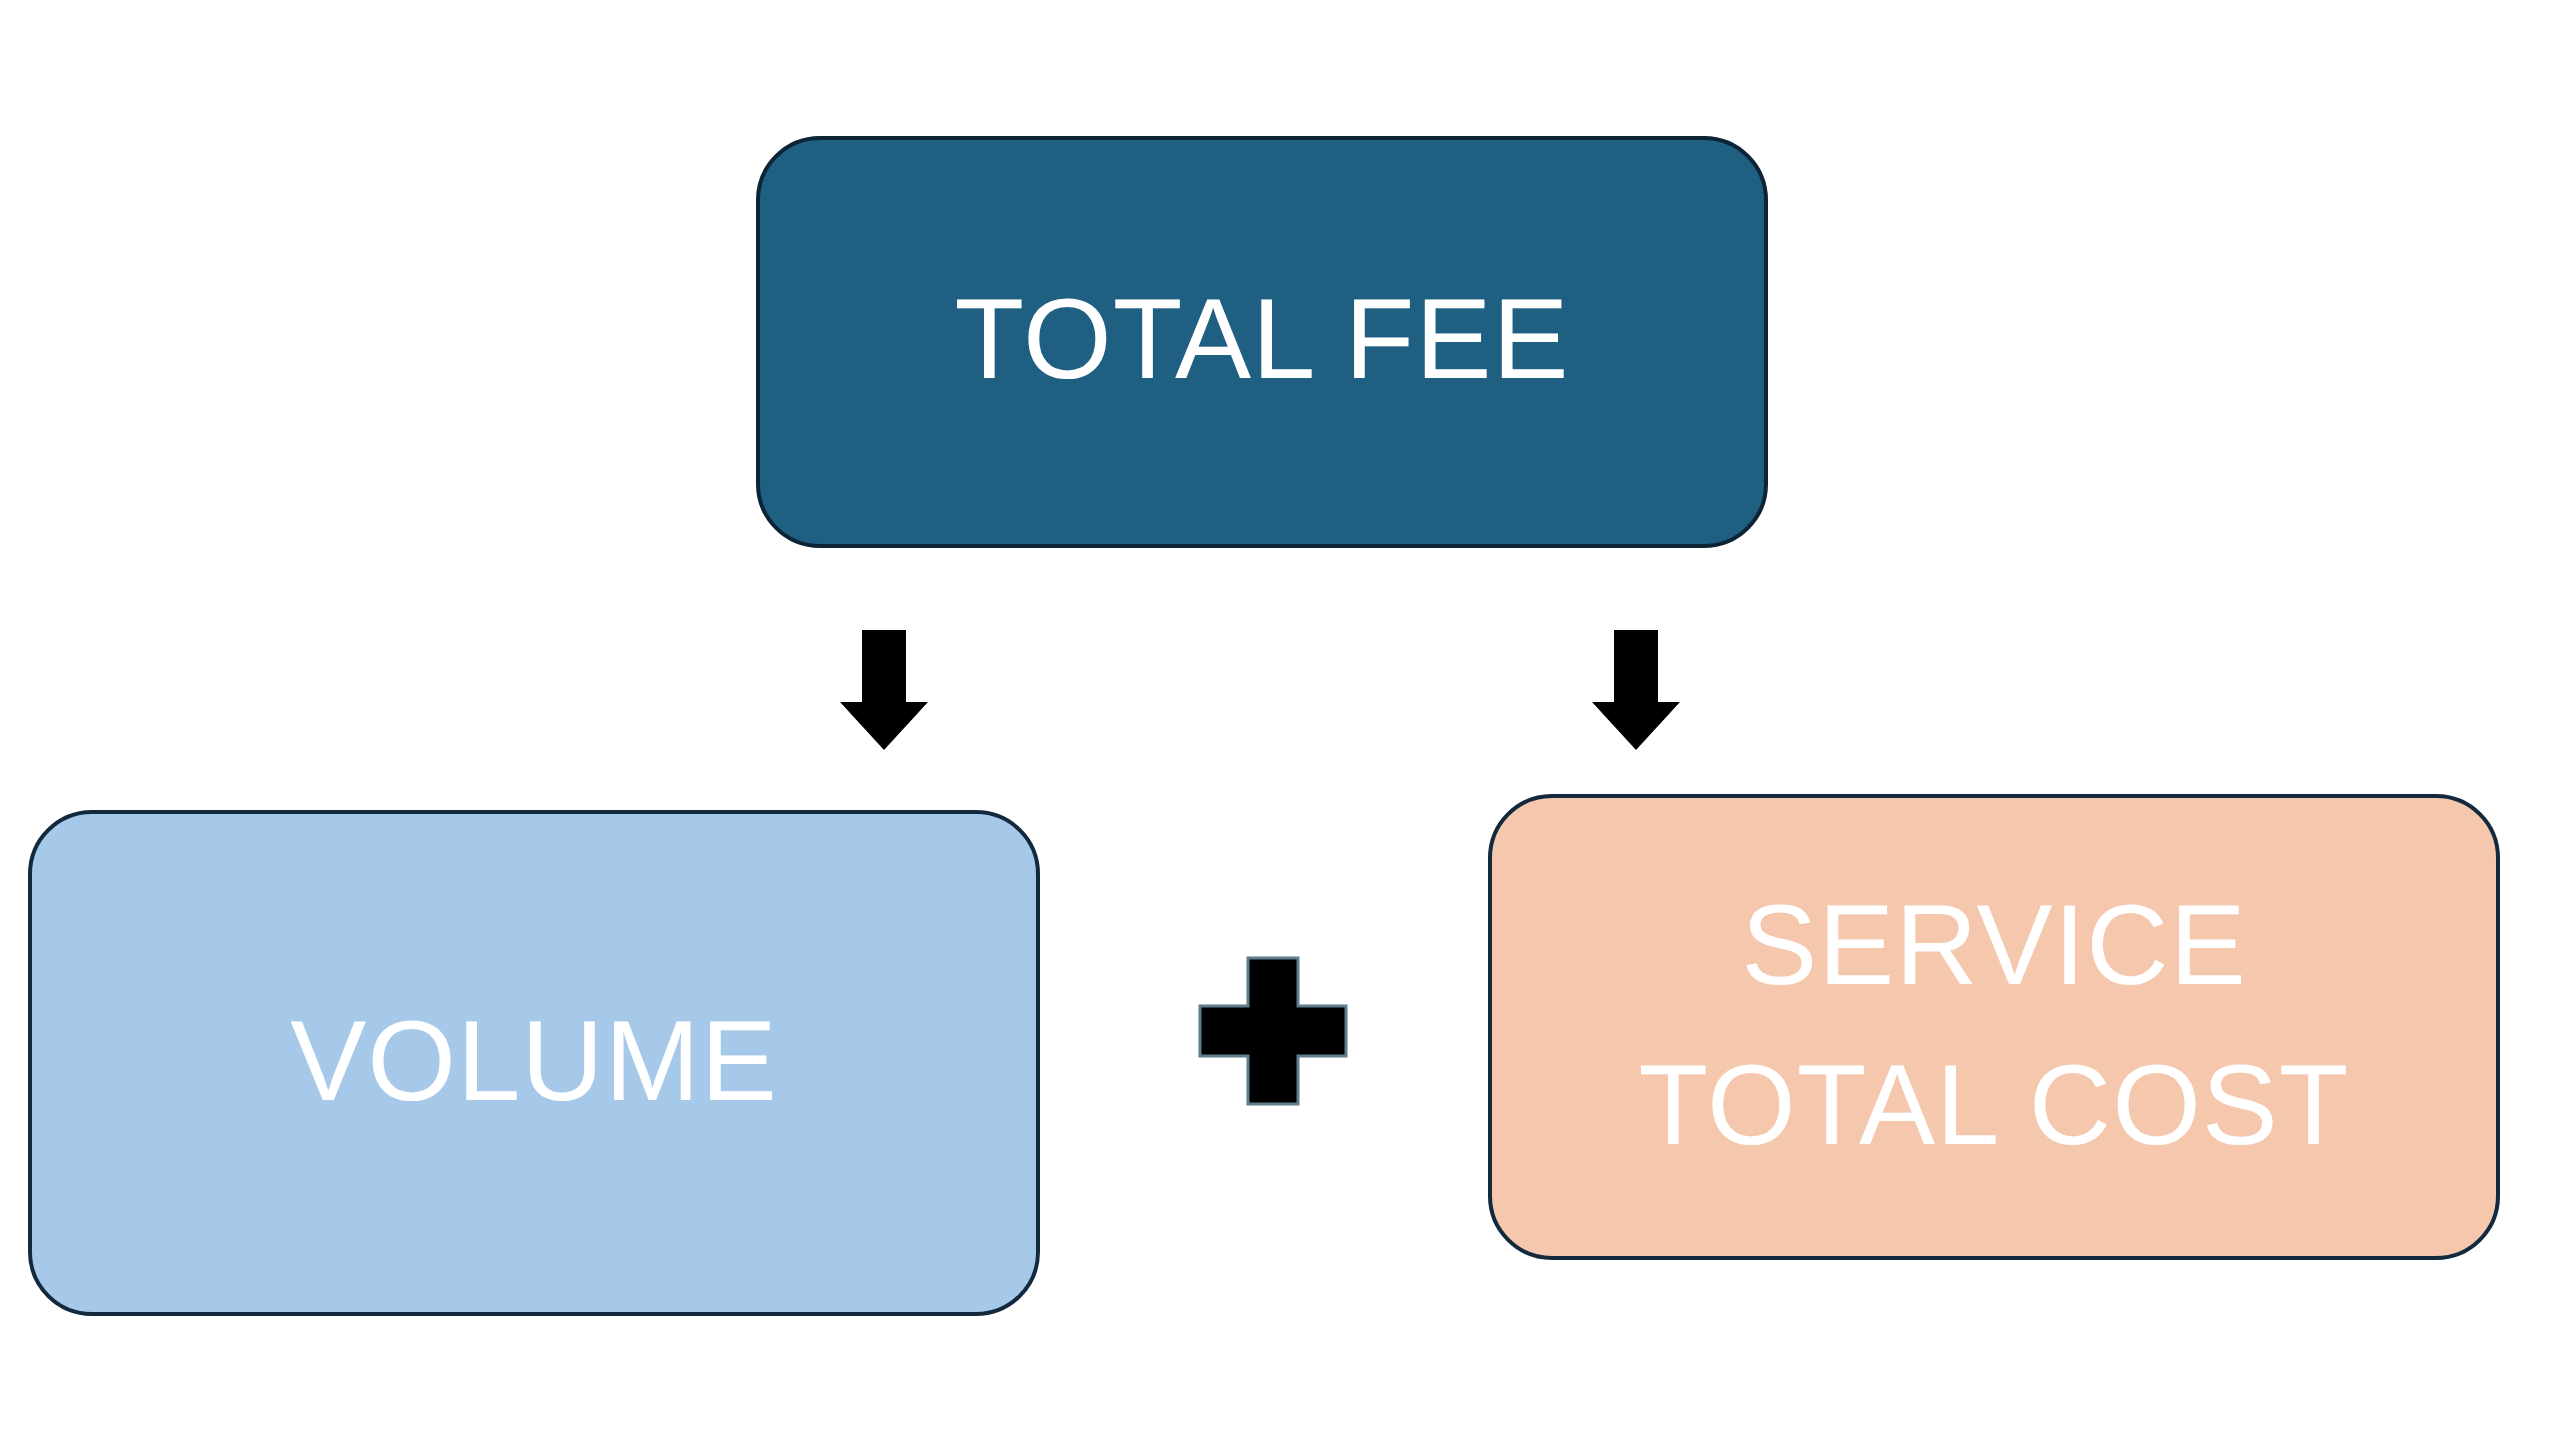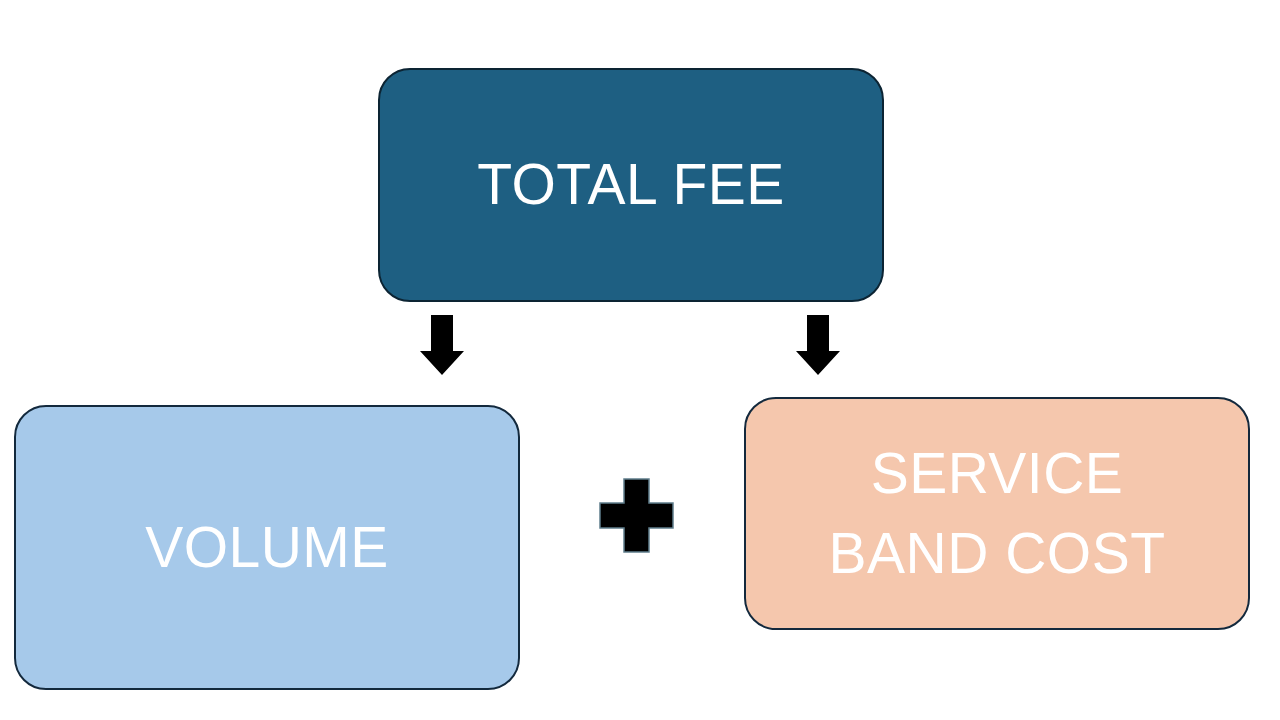--- a/index.html
+++ b/index.html
@@ -24,22 +24,22 @@
     flex-direction: column;
     align-items: center;
     justify-content: center;
     text-align: center;
     color: #ffffff;
     font-size: 57px;
     line-height: 1.4;
     letter-spacing: 0.5px;
     font-weight: 400;
   }
-  .node-total   { left: 378px; top: 68px;  width: 506px; height: 234px; }
-  .node-volume  { left: 14px;  top: 405px; width: 506px; height: 285px; }
+  .node-total   { left: 378px; top: 68px;  width: 506px; height: 206px; }
+  .node-volume  { left: 14px;  top: 405px; width: 506px; height: 253px; }
   .node-service { left: 744px; top: 397px; width: 506px; height: 233px; }
 
   .arrow {
     position: absolute;
     width: 44px;
     height: 60px;
   }
   .arrow-left  { left: 420px; top: 315px; }
   .arrow-right { left: 796px; top: 315px; }
 
@@ -71,16 +71,16 @@
   <div class="node node-volume" style="background-color: rgb(166, 201, 234); border-color: rgb(19, 41, 61);">
     <span>VOLUME</span>
   </div>
 
   <svg class="plus" viewBox="0 0 75 75">
     <polygon points="25,1 50,1 50,25 74,25 74,50 50,50 50,74 25,74 25,50 1,50 1,25 25,25" stroke-width="1.5" fill="#000000" stroke="#5F7D8C"></polygon>
   </svg>
 
   <div class="node node-service" style="background-color: rgb(245, 199, 173); border-color: rgb(19, 41, 61);">
     <span>SERVICE</span>
-    <span>BAND COST</span>
+    <span>TOTAL COST</span>
   </div>
 
 </div>
 
 </body></html>

